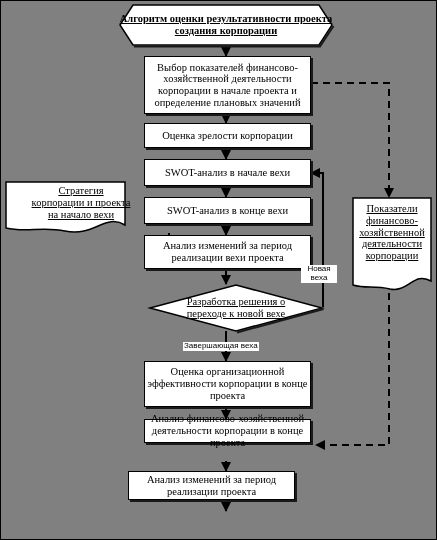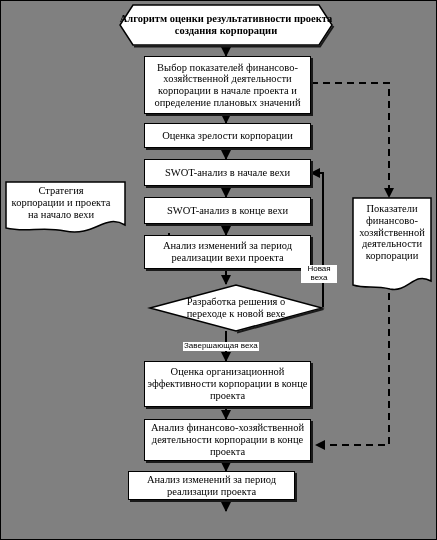--- a/index.html
+++ b/index.html
@@ -64,20 +64,21 @@
     top: 0;
     width: 100%;
     height: 100%;
     display: flex;
     align-items: center;
     justify-content: center;
     text-align: center;
     color: #000000;
     line-height: 1.12;
     pointer-events: none;
+    text-decoration: underline;
   }
   .hex-label { font-size: 10.5px; font-weight: bold; }
   .dia-label { font-size: 10.5px; }
   .doc-label { font-size: 10.5px; }
   .doc-label-r { font-size: 10.5px; }
   .edge-label {
     position: absolute;
     background: #ffffff;
     color: #000000;
     font-family: "Liberation Sans", "DejaVu Sans", sans-serif;
@@ -157,34 +158,34 @@
       <path d="M 1 24 L 87 1 L 173 24 L 87 47 Z" fill="#ffffff" stroke="#000000" stroke-width="1.5"></path>
       <path d="M 88 48.5 L 174.5 25" fill="none" stroke="#1a1a1a" stroke-width="2"></path>
     </svg>
     <div class="shape-label dia-label" style="padding:0 22px; box-sizing:border-box;">Разработка решения о переходе к новой вехе</div>
   </div>
 
   <div class="node proc" style="left:143px; top:360px; width:167px; height:46px;">
     <span>Оценка организационной эффективности корпорации в конце проекта</span>
   </div>
 
-  <div class="node proc" style="left:143px; top:418px; width:167px; height:42px;">
+  <div class="node proc" style="left:143px; top:418px; width:167px; height:24px;">
     <span>Анализ финансово-хозяйственной деятельности корпорации в конце проекта</span>
   </div>
 
   <div class="node proc" style="left:127px; top:470px; width:167px; height:29px;">
     <span>Анализ изменений за период реализации проекта</span>
   </div>
 
 
   <div class="shape-host" style="left:4px; top:180px; width:121px; height:54px;">
     <svg width="121" height="54" viewBox="0 0 121 54">
       <path d="M 1 1 L 120 1 L 120 44 C 100 32 90 56 60 50 C 36 45 22 52 1 47 Z" fill="#ffffff" stroke="#000000" stroke-width="1.5"></path>
     </svg>
-    <div class="shape-label doc-label" style="align-items:flex-start; padding:4px 15px 0 6px; box-sizing:border-box;">Стратегия корпорации и проекта на начало вехи</div>
+    <div class="shape-label doc-label" style="align-items:flex-start; padding:4px 15px 0 6px; box-sizing:border-box;margin-left:20px;">Стратегия корпорации и проекта на начало вехи</div>
   </div>
 
   <div class="shape-host" style="left:351px; top:196px; width:80px; height:96px;">
     <svg width="80" height="96" viewBox="0 0 80 96">
       <path d="M 1 1 L 79 1 L 79 84 C 62 74 56 96 38 92 C 22 88 14 92 1 88 Z" fill="#ffffff" stroke="#000000" stroke-width="1.5"></path>
     </svg>
     <div class="shape-label doc-label-r" style="align-items:flex-start; padding:6px 4px 0 4px; box-sizing:border-box; height:84px;">Показатели финансово-хозяйственной деятельности корпорации</div>
   </div>
 
   <div class="edge-label stacked" style="left:300px; top:224px;margin-top:40px;">

